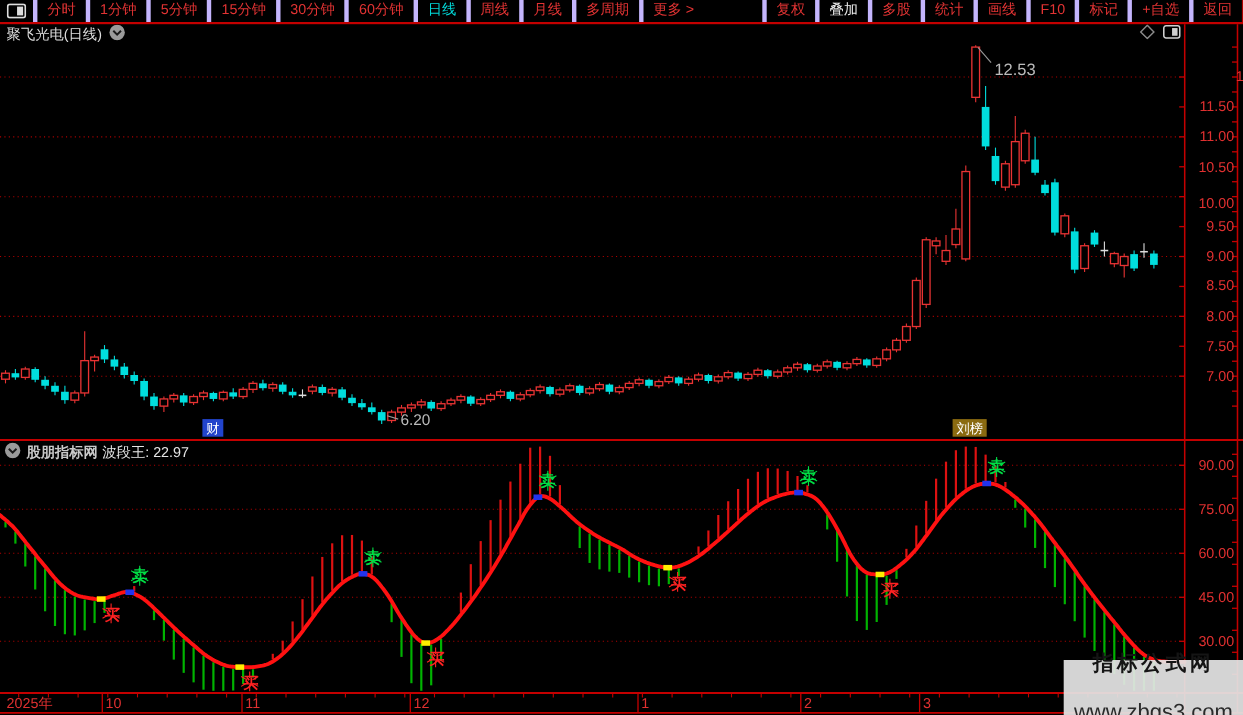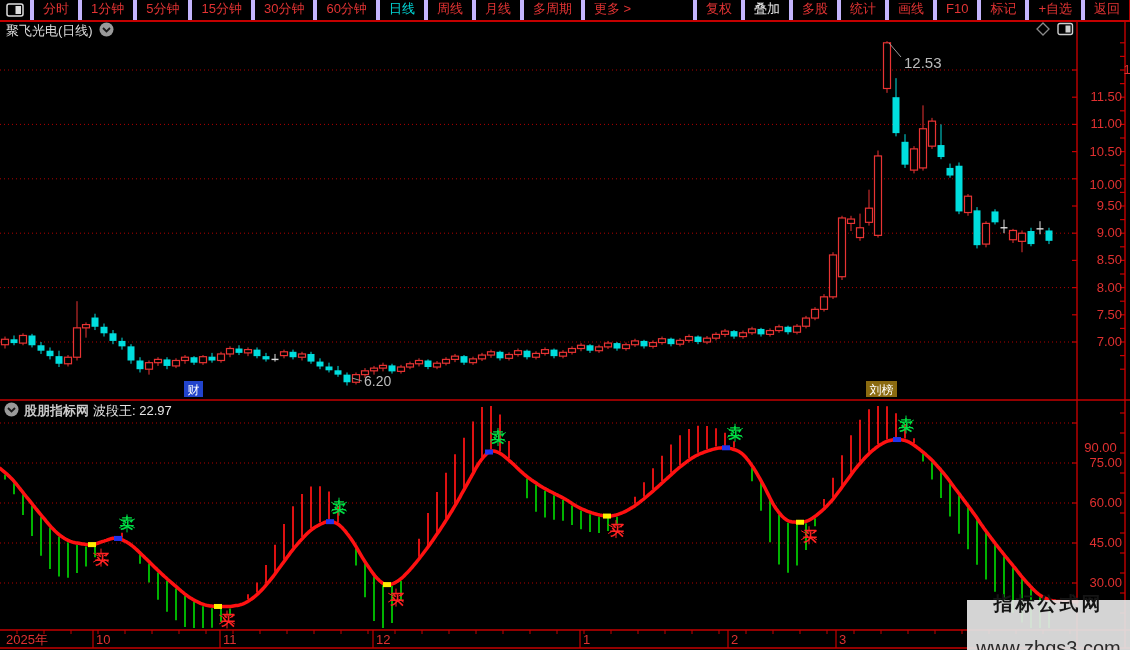--- a/index.html
+++ b/index.html
@@ -679,21 +679,21 @@
       <div class="axis-label" style="top: 144.6px;">10.50</div>
       <div class="axis-label" style="top: 178px;">10.00</div>
       <div class="axis-label" style="top: 199px;">9.50</div>
       <div class="axis-label" style="top: 226.2px;">9.00</div>
       <div class="axis-label" style="top: 253.4px;">8.50</div>
       <div class="axis-label" style="top: 280.6px;">8.00</div>
       <div class="axis-label" style="top: 307.8px;">7.50</div>
       <div class="axis-label" style="top: 335px;">7.00</div>
     </div>
   <div id="axis-ind">
-      <div class="axis-label" style="top: 441px; text-align: center;">90.00</div>
+      <div class="axis-label" style="top: 416px;">90.00</div>
       <div class="axis-label" style="top: 456px;">75.00</div>
       <div class="axis-label" style="top: 496px;">60.00</div>
       <div class="axis-label" style="top: 536px;">45.00</div>
       <div class="axis-label" style="top: 576px;">30.00</div>
     </div>
   <div id="timeline">
       <div class="tl-label" style="left: 6px;">2025年</div>
       <div class="tl-label" style="left: 96px;">10</div>
       <div class="tl-label" style="left: 223px;">11</div>
       <div class="tl-label" style="left: 376px;">12</div>

